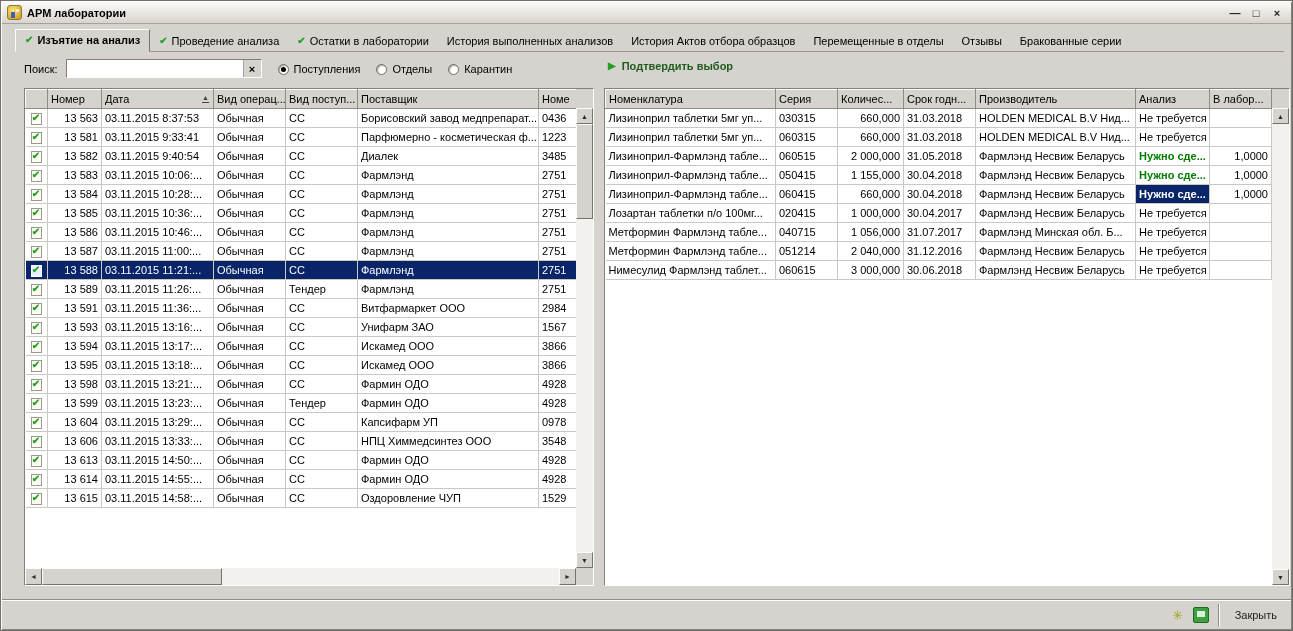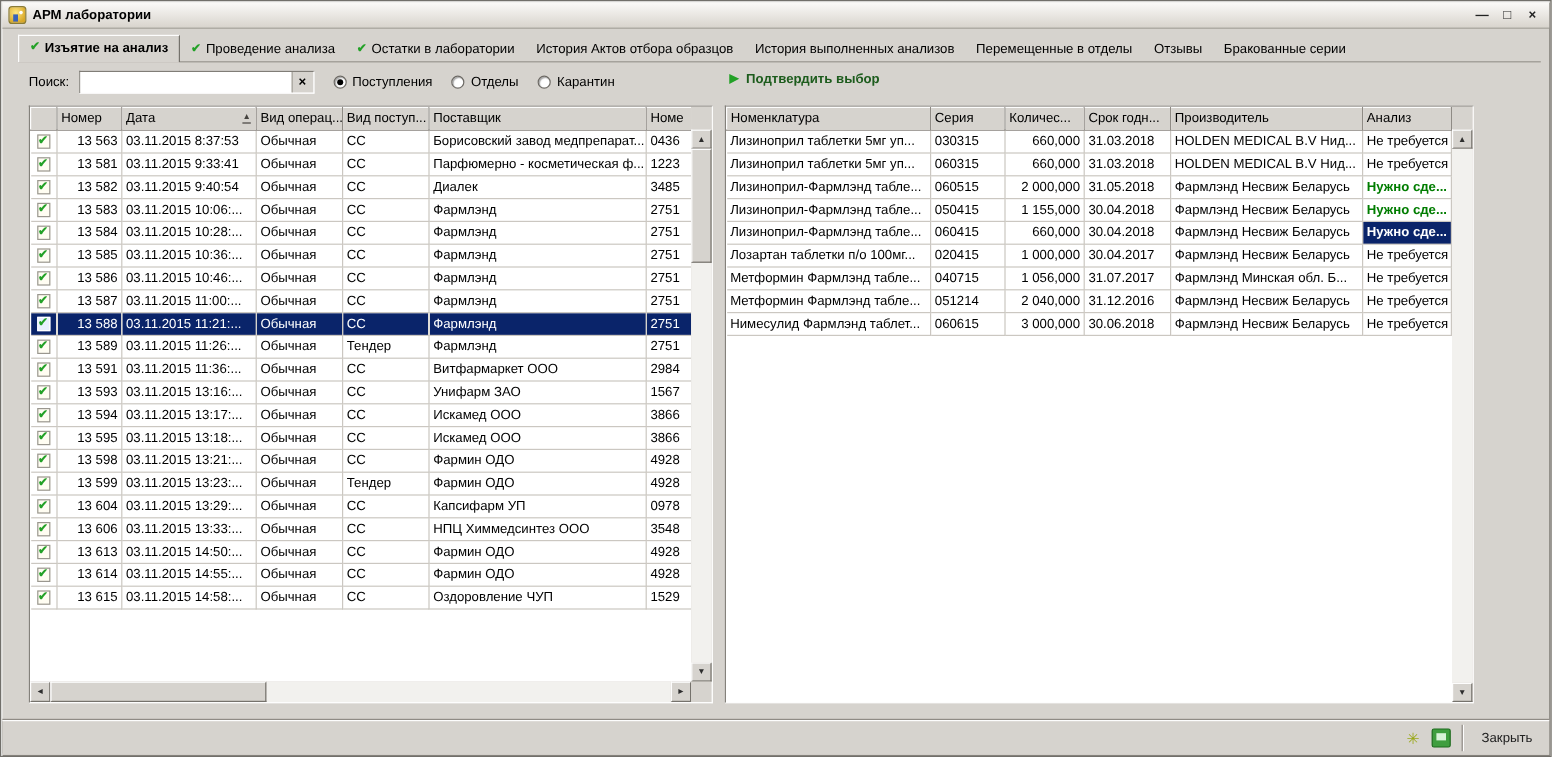--- a/index.html
+++ b/index.html
@@ -30,34 +30,34 @@
   .tab-check{color:var(--check-green,#23a127);font-size:10px;font-weight:bold;line-height:1;}
 
   
   .toolbar{position:absolute;top:57px;left:23px;height:21px;display:flex;align-items:center;gap:8px;}
   .searchbox{display:inline-flex;width:196px;height:19px;box-sizing:border-box;background:#fff;
              border:1px solid;border-color:#807d77 #fdfdfd #fdfdfd #807d77;}
   .searchinput{flex:1;min-width:0;border:none;outline:none;padding:0 3px;font:inherit;background:#fff;}
   .searchclear{width:17px;display:flex;align-items:center;justify-content:center;background:var(--window-bg);
                border-left:1px solid #a6a29b;font-weight:bold;}
   .radios{display:flex;gap:16px;margin-left:8px;}
-  .radio-item{display:flex;align-items:center;gap:5px;}
+  .radio-item{display:flex;align-items:flex-end;gap:5px;}
   .radio-circle{width:11px;height:11px;box-sizing:border-box;border-radius:50%;background:#fff;position:relative;
                 border:1px solid #6e6b66;box-shadow:inset 1px 1px 1px rgba(0,0,0,.35), inset -1px -1px 0 #fff;}
   .radio-circle.checked::after{content:"";position:absolute;left:2px;top:2px;width:5px;height:5px;border-radius:50%;background:#000;}
 
   .confirm{position:absolute;top:59px;left:607px;display:flex;align-items:center;gap:6px;font-weight:bold;}
   .play{color:var(--check-green,#23a127);font-size:10px;line-height:1;}
   .confirm-label{color:var(--confirm-text,#1d5c1d);}
 
   
   .panel{position:absolute;top:87px;height:498px;box-sizing:border-box;background:#fff;
          border:1px solid;border-color:#84817b #fdfdfd #fdfdfd #84817b;}
   .panel-left{left:23px;width:570px;}
-  .panel-right{left:603px;width:624px;}
+  .panel-right{left:603px;width:686px;}
   .tablehost{position:absolute;left:0;top:0;right:17px;bottom:17px;overflow:hidden;background:#fff;}
   .panel-right .tablehost{bottom:0;}
   table.grid{border-collapse:collapse;table-layout:fixed;}
   .grid th{height:19px;box-sizing:border-box;background:var(--window-bg);font-weight:normal;text-align:left;
            padding:0 3px;border:1px solid;border-color:#fdfdfd #8f8b85 #8f8b85 #fdfdfd;
            overflow:hidden;white-space:nowrap;position:relative;}
   .grid td{height:19px;box-sizing:border-box;padding:0 3px;border-right:1px solid #cbc7c1;border-bottom:1px solid #cbc7c1;
            overflow:hidden;white-space:nowrap;}
   tr.selected td{background:var(--selection-bg,#0a246a);color:var(--selection-text,#fff);}
   .c-right{text-align:right;}
@@ -123,24 +123,24 @@
       </div>
       <div class="tab">
         <span class="tab-check">✔</span>
         <span class="tab-label">Проведение анализа</span>
       </div>
       <div class="tab">
         <span class="tab-check">✔</span>
         <span class="tab-label">Остатки в лаборатории</span>
       </div>
       <div class="tab">
+        <span class="tab-label">История выполненных анализов</span>
+      </div>
+      <div class="tab">
         <span class="tab-label">История Актов отбора образцов</span>
-      </div>
-      <div class="tab">
-        <span class="tab-label">История выполненных анализов</span>
       </div>
       <div class="tab">
         <span class="tab-label">Перемещенные в отделы</span>
       </div>
       <div class="tab">
         <span class="tab-label">Отзывы</span>
       </div>
       <div class="tab">
         <span class="tab-label">Бракованные серии</span>
       </div>

